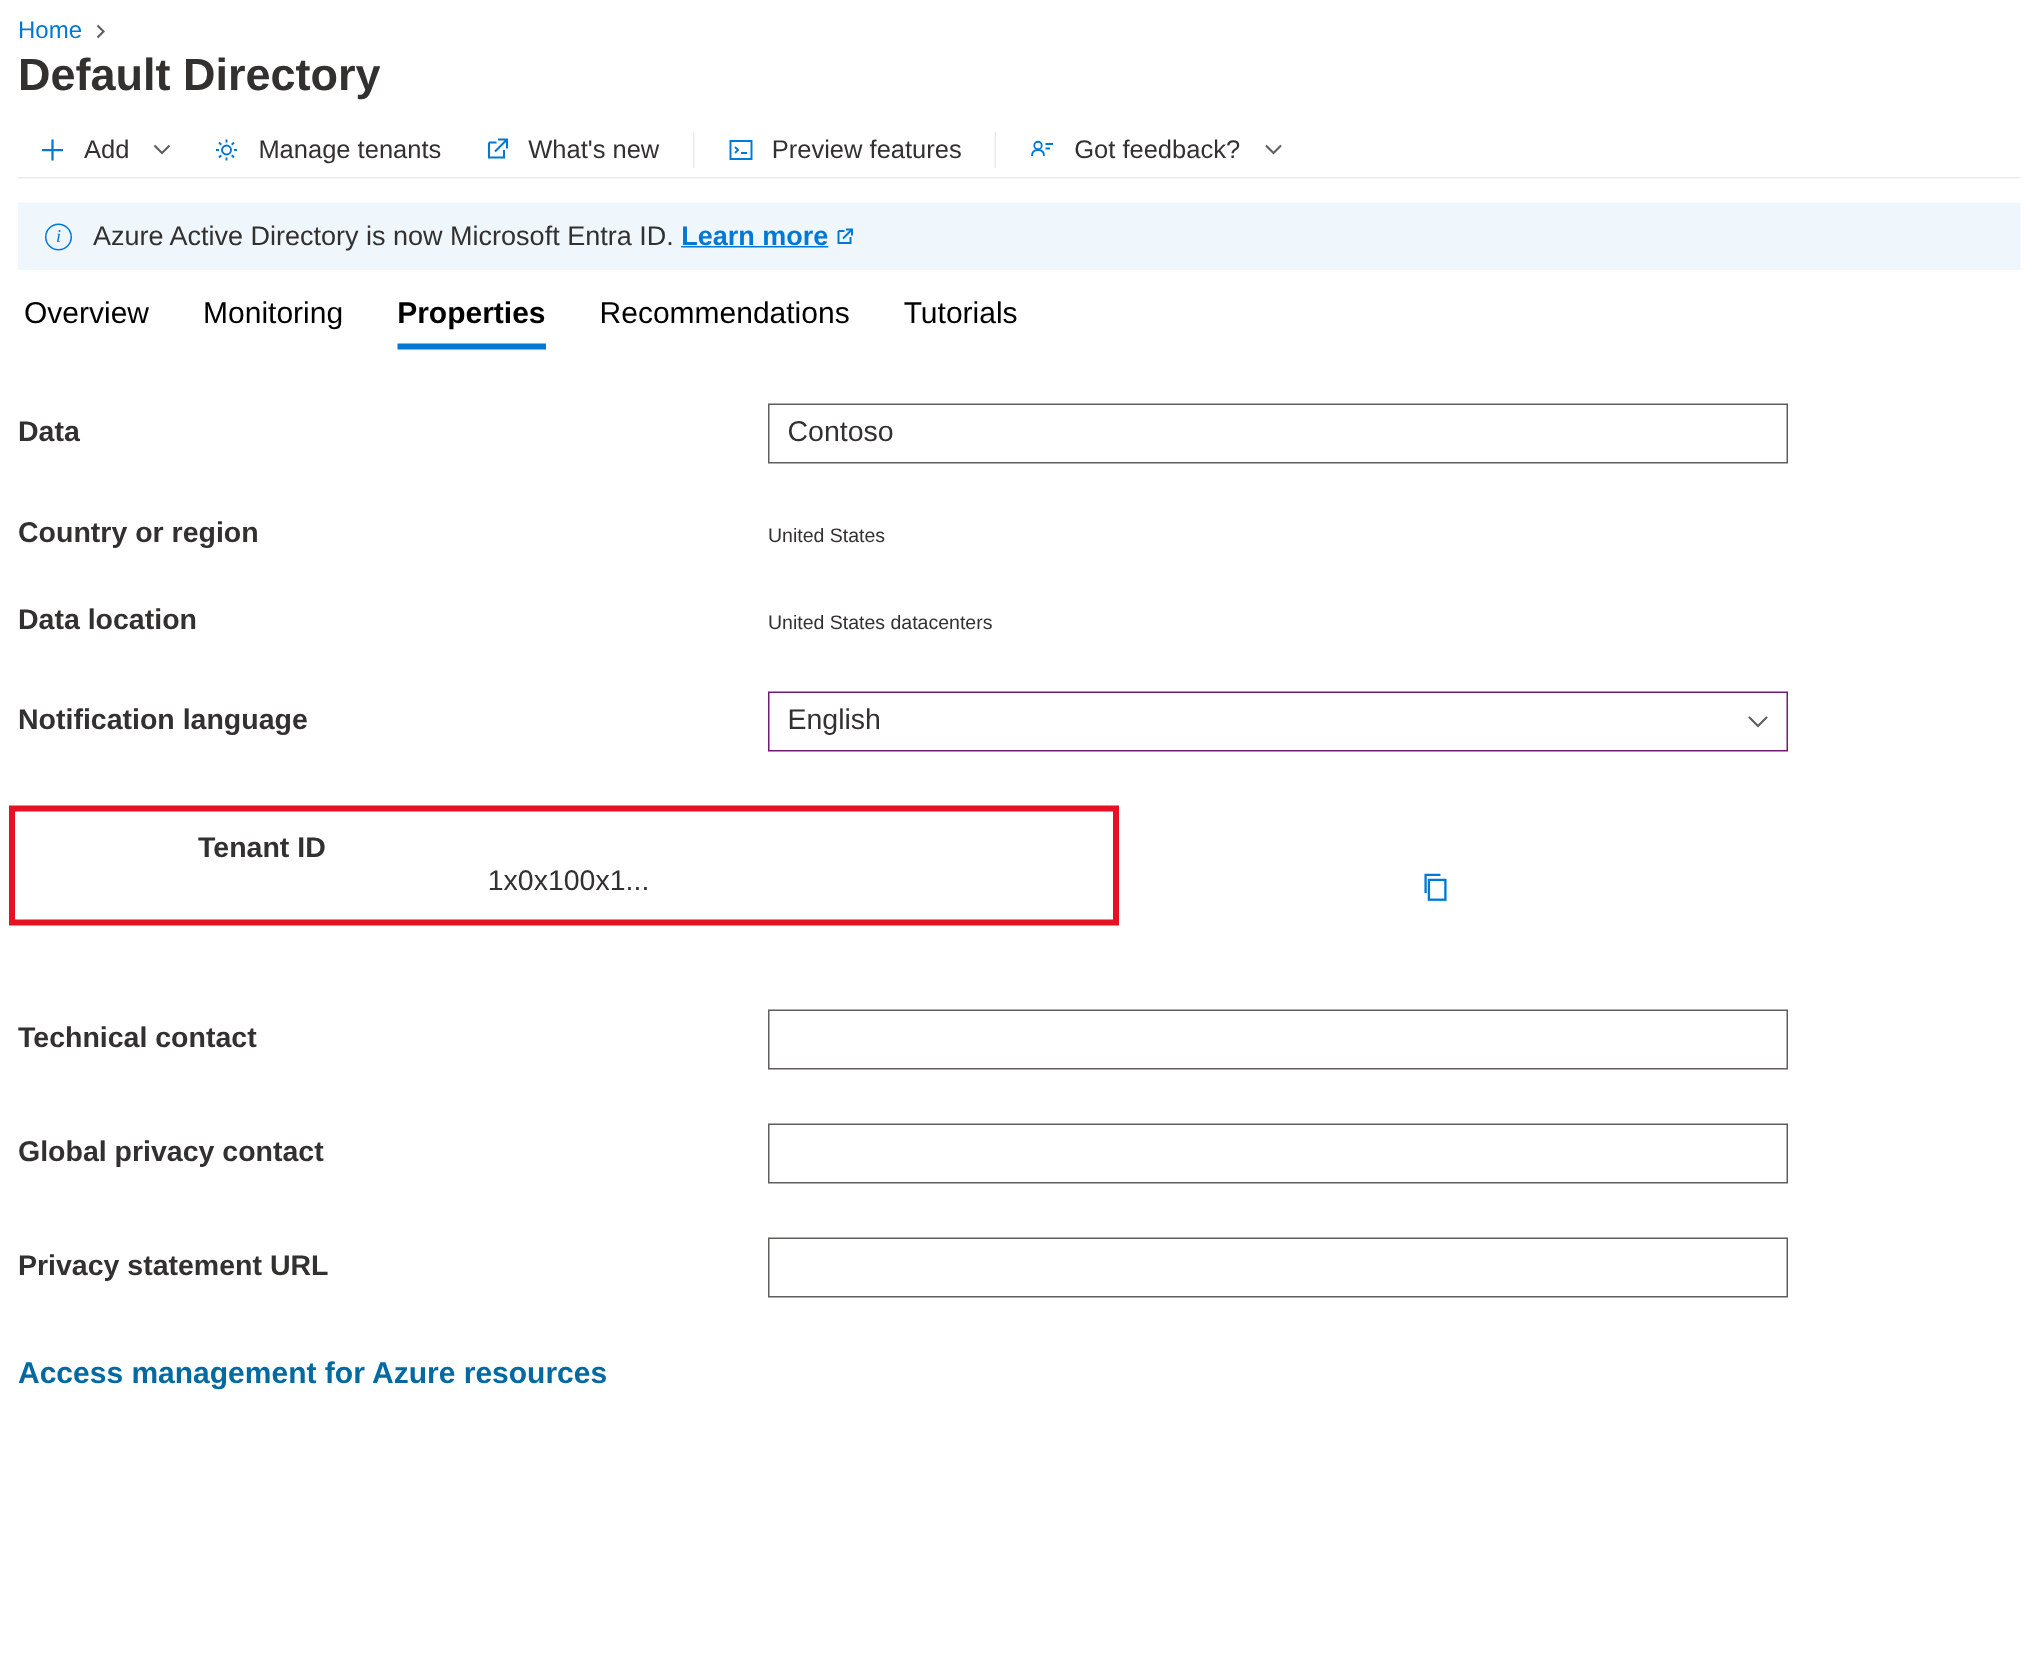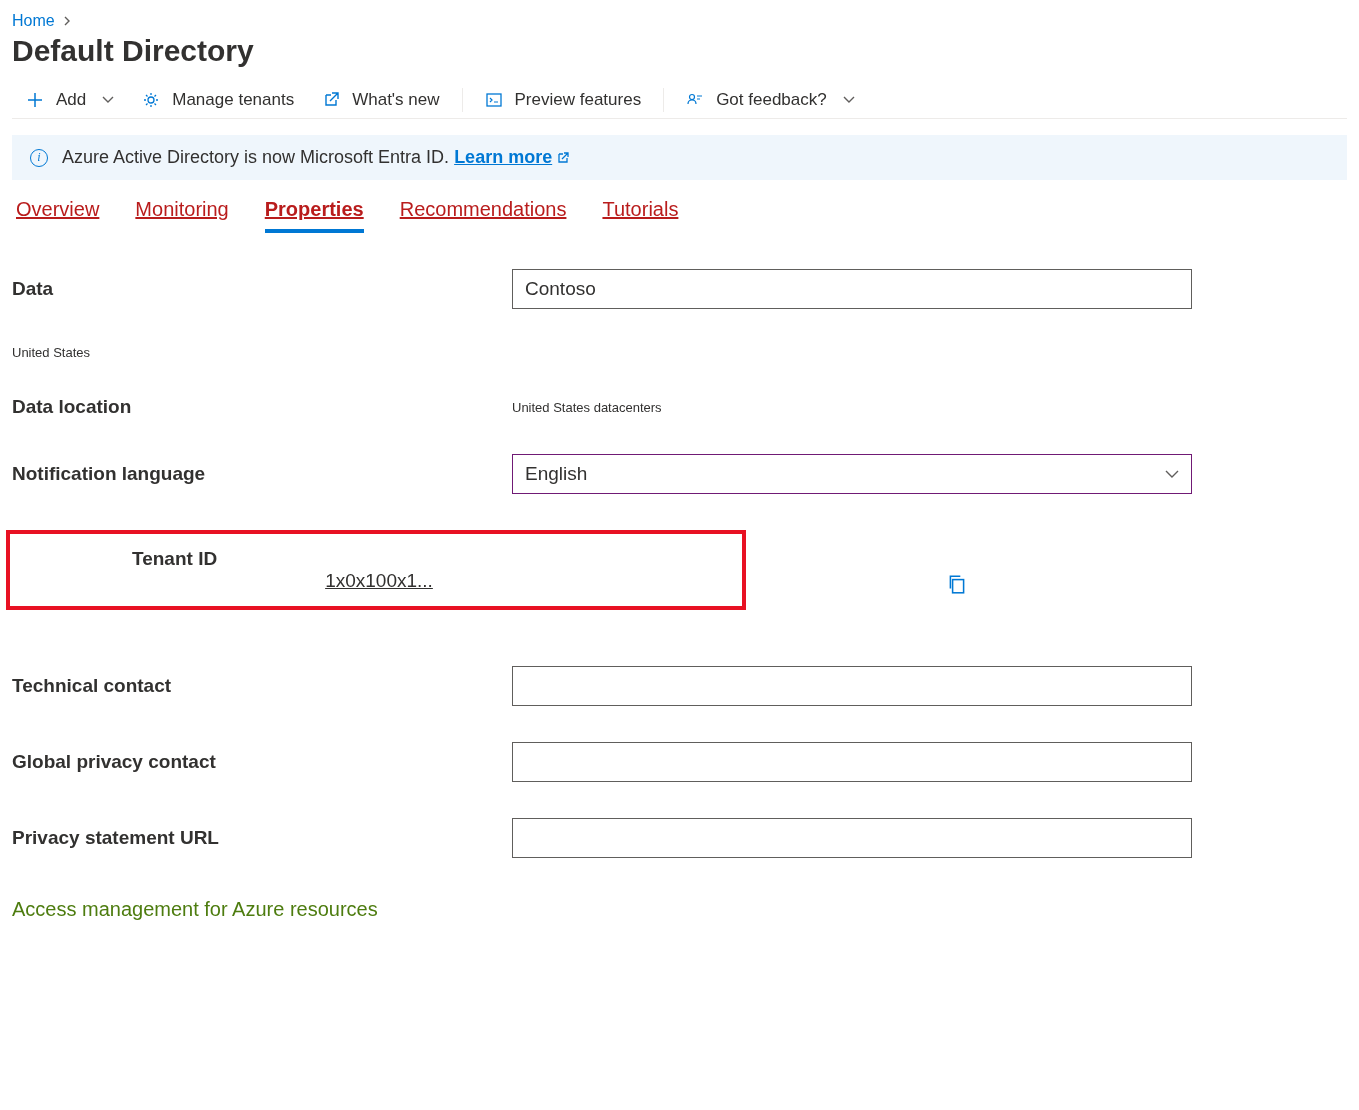--- a/index.html
+++ b/index.html
@@ -106,25 +106,24 @@
       font-weight: bold;
     }
     .tabs {
       display: flex;
       gap: 36px;
       margin-bottom: 36px;
       padding-left: 4px;
     }
     .tab {
       font-size: 20px;
-      color: #b91c1c;
+      color: #000000;
       padding-bottom: 8px;
       cursor: pointer;
       border-bottom: 4px solid transparent;
-      text-decoration: underline;
     }
     .tab.active {
       font-weight: 600;
       border-bottom-color: #0078d4;
     }
     .form-row {
       display: flex;
       align-items: center;
       margin-bottom: 36px;
     }
@@ -168,36 +167,35 @@
       margin-left: -6px;
       width: 740px;
       flex-direction: column;
     }
     .tenant-highlight .form-label {
       width: 494px;
     }
     .tenant-value {
       font-size: 19px;
       color: #323130;
-      text-decoration: underline;
     }
     .copy-icon-wrap {
       display: inline-flex;
       margin-left: 200px;
     }
     .copy-icon {
       width: 22px;
       height: 22px;
       color: #0078d4;
       cursor: pointer;
     }
     .section-heading {
       font-size: 20px;
-      font-weight: 400;
-      color: #4d7c0f;
+      font-weight: 700;
+      color: #0369a1;
       margin-top: 40px;
     }
     svg { display: block; }
   </style>
 </head>
 <body>
 
 <div class="breadcrumb">
   <a class="breadcrumb-link">Home</a>
   <span class="breadcrumb-chevron">
@@ -293,20 +291,21 @@
   <div class="tab">Recommendations</div>
   <div class="tab">Tutorials</div>
 </div>
 
 <div class="form-row">
   <div class="form-label">Data</div>
   <input class="text-input" value="Contoso" style="">
 </div>
 
 <div class="form-row">
+  <div class="form-label">Country or region</div>
   <div class="form-value">United States</div>
 </div>
 
 <div class="form-row">
   <div class="form-label">Data location</div>
   <div class="form-value">United States datacenters</div>
 </div>
 
 <div class="form-row">
   <div class="form-label">Notification language</div>

